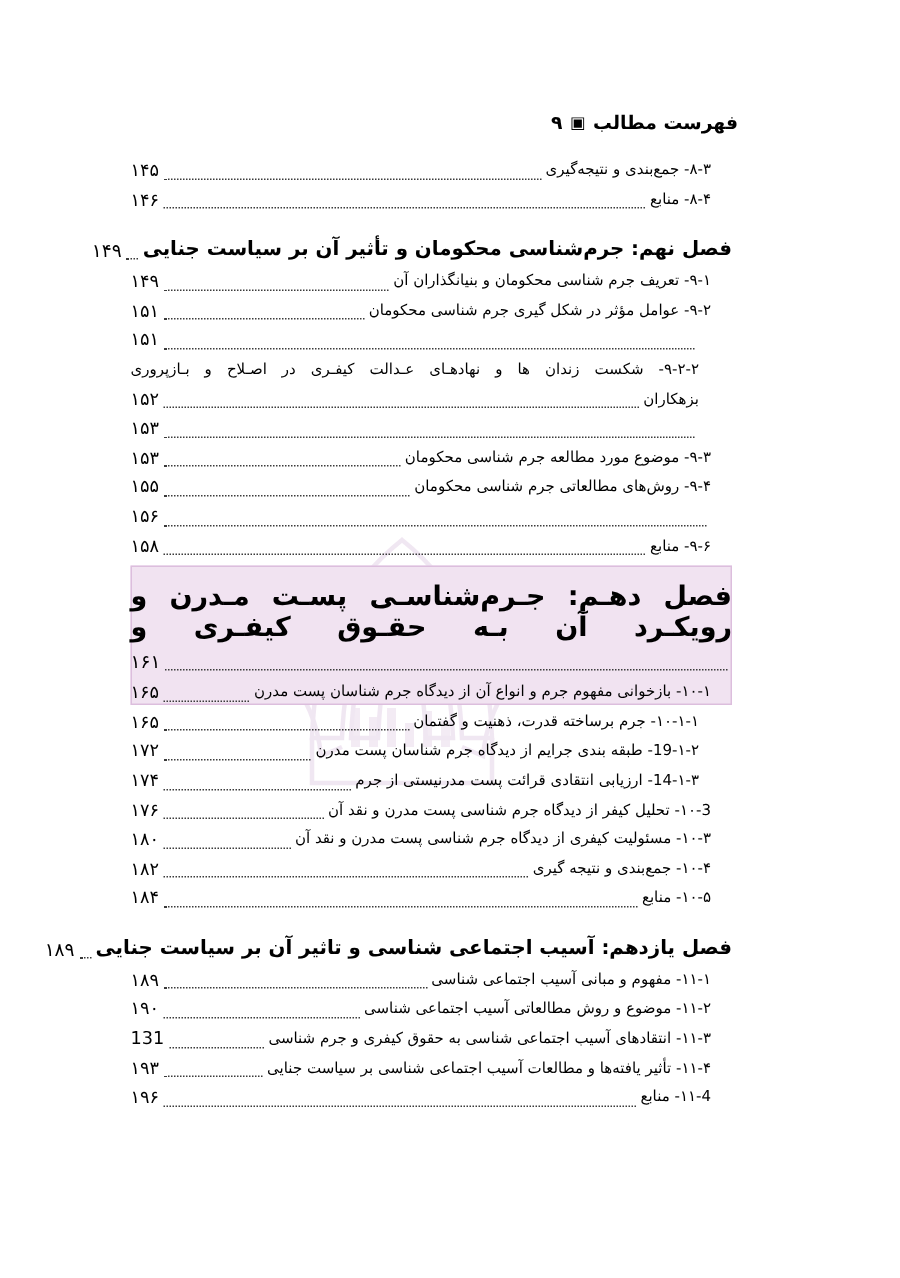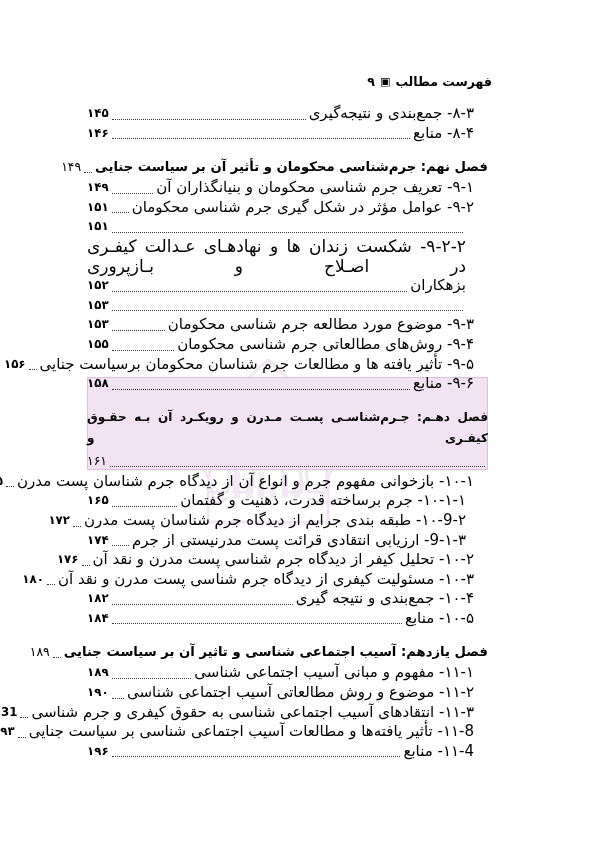--- a/index.html
+++ b/index.html
@@ -94,44 +94,43 @@
     font-weight: normal;
     font-size: 12.4px;
     line-height: 21px;
   }
   .chapter { margin-bottom: 1px; }
 
   .lvl1 .lbl,
   .lvl2 .lbl,
   .lvl3 .lbl {
     font-weight: normal;
-    font-size: 15px;
+    font-size: 10px;
     line-height: 19.6px;
   }
   .lvl1 .pg, .lvl2 .pg, .lvl3 .pg {
     font-size: 11.8px;
     line-height: 19.6px;
-    font-weight: bold;
   }
 
   .lvl1 { padding-right: 14px; }
   .lvl2 { padding-right: 22px; }
 
   
   .wrap-title {
     display: block;
     width: 100%;
     white-space: normal;
     text-align: justify;
     text-align-last: justify;
     line-height: 19.6px;
-    font-size: 17px;
+    font-size: 10px;
   }
   .chapter .wrap-title {
-    font-size: 12px;
+    font-size: 18px;
     font-weight: bold;
     line-height: 21px;
   }
 
   .cont-row { width: 100%; }
 
   
   #highlight-box {
     position: absolute;
     right: 112px;
@@ -241,21 +240,20 @@
         <span class="lbl">۹-۳- موضوع مورد مطالعه جرم شناسی محکومان</span>
         <span class="leader"></span>
         <span class="pg">۱۵۳</span>
       </div>
       <div class="toc-row lvl1">
         <span class="lbl">۹-۴- روش‌های مطالعاتی جرم شناسی محکومان</span>
         <span class="leader"></span>
         <span class="pg">۱۵۵</span>
       </div>
       <div class="toc-row lvl1">
-        <span class="lbl">۹-۵- تأثیر یافته ها و مطالعات جرم شناسان محکومان برسیاست جنایی</span>
         <span class="leader"></span>
         <span class="pg">۱۵۶</span>
       </div>
       <div class="toc-row lvl1">
         <span class="lbl">۹-۶- منابع</span>
         <span class="leader"></span>
         <span class="pg">۱۵۸</span>
       </div>
       <div class="toc-row gap-md"></div>
       <div class="toc-row chapter">
@@ -269,31 +267,31 @@
         <span class="lbl">۱۰-۱- بازخوانی مفهوم جرم و انواع آن از دیدگاه جرم شناسان پست مدرن</span>
         <span class="leader"></span>
         <span class="pg">۱۶۵</span>
       </div>
       <div class="toc-row lvl2">
         <span class="lbl">۱۰-۱-۱- جرم برساخته قدرت، ذهنیت و گفتمان</span>
         <span class="leader"></span>
         <span class="pg">۱۶۵</span>
       </div>
       <div class="toc-row lvl2">
-        <span class="lbl">۱۰-9-۲- طبقه بندی جرایم از دیدگاه جرم شناسان پست مدرن</span>
+        <span class="lbl">19-۱-۲- طبقه بندی جرایم از دیدگاه جرم شناسان پست مدرن</span>
         <span class="leader"></span>
         <span class="pg">۱۷۲</span>
       </div>
       <div class="toc-row lvl2">
-        <span class="lbl">9-۱-۳- ارزیابی انتقادی قرائت پست مدرنیستی از جرم</span>
+        <span class="lbl">14-۱-۳- ارزیابی انتقادی قرائت پست مدرنیستی از جرم</span>
         <span class="leader"></span>
         <span class="pg">۱۷۴</span>
       </div>
       <div class="toc-row lvl1">
-        <span class="lbl">۱۰-۲- تحلیل کیفر از دیدگاه جرم شناسی پست مدرن و نقد آن</span>
+        <span class="lbl">۱۰-3- تحلیل کیفر از دیدگاه جرم شناسی پست مدرن و نقد آن</span>
         <span class="leader"></span>
         <span class="pg">۱۷۶</span>
       </div>
       <div class="toc-row lvl1">
         <span class="lbl">۱۰-۳- مسئولیت کیفری از دیدگاه جرم شناسی پست مدرن و نقد آن</span>
         <span class="leader"></span>
         <span class="pg">۱۸۰</span>
       </div>
       <div class="toc-row lvl1">
         <span class="lbl">۱۰-۴- جمع‌بندی و نتیجه گیری</span>
@@ -320,21 +318,21 @@
         <span class="lbl">۱۱-۲- موضوع و روش مطالعاتی آسیب اجتماعی شناسی</span>
         <span class="leader"></span>
         <span class="pg">۱۹۰</span>
       </div>
       <div class="toc-row lvl1">
         <span class="lbl">۱۱-۳- انتقادهای آسیب اجتماعی شناسی به حقوق کیفری و جرم شناسی</span>
         <span class="leader"></span>
         <span class="pg">131</span>
       </div>
       <div class="toc-row lvl1">
-        <span class="lbl">۱۱-8- تأثیر یافته‌ها و مطالعات آسیب اجتماعی شناسی بر سیاست جنایی</span>
+        <span class="lbl">۱۱-۴- تأثیر یافته‌ها و مطالعات آسیب اجتماعی شناسی بر سیاست جنایی</span>
         <span class="leader"></span>
         <span class="pg">۱۹۳</span>
       </div>
       <div class="toc-row lvl1">
         <span class="lbl">۱۱-4- منابع</span>
         <span class="leader"></span>
         <span class="pg">۱۹۶</span>
       </div>
     </div>
 

